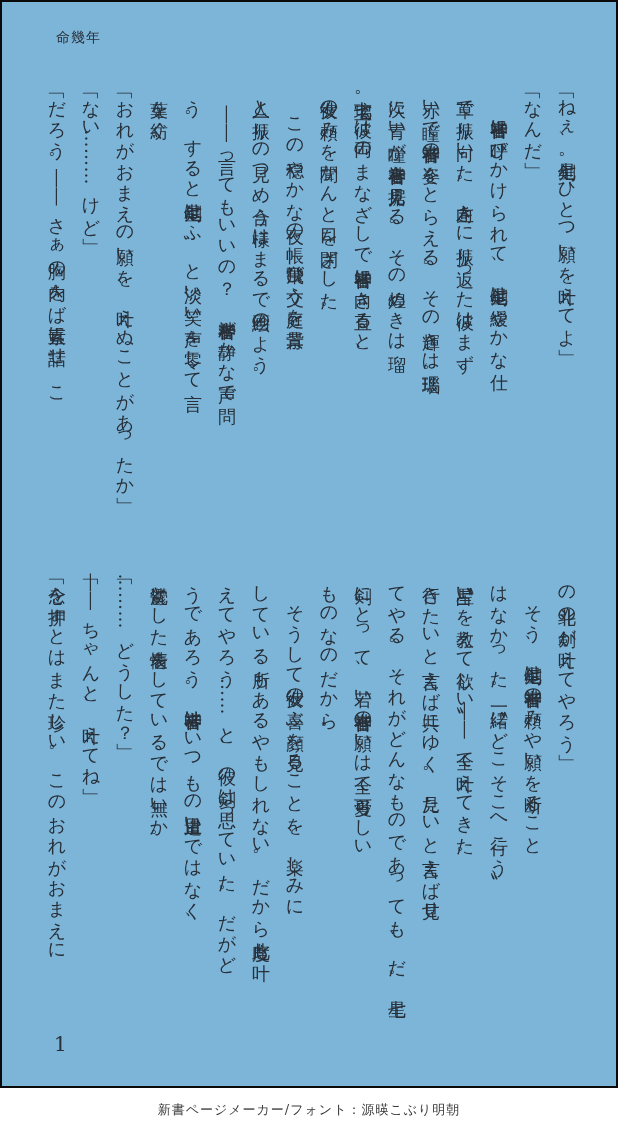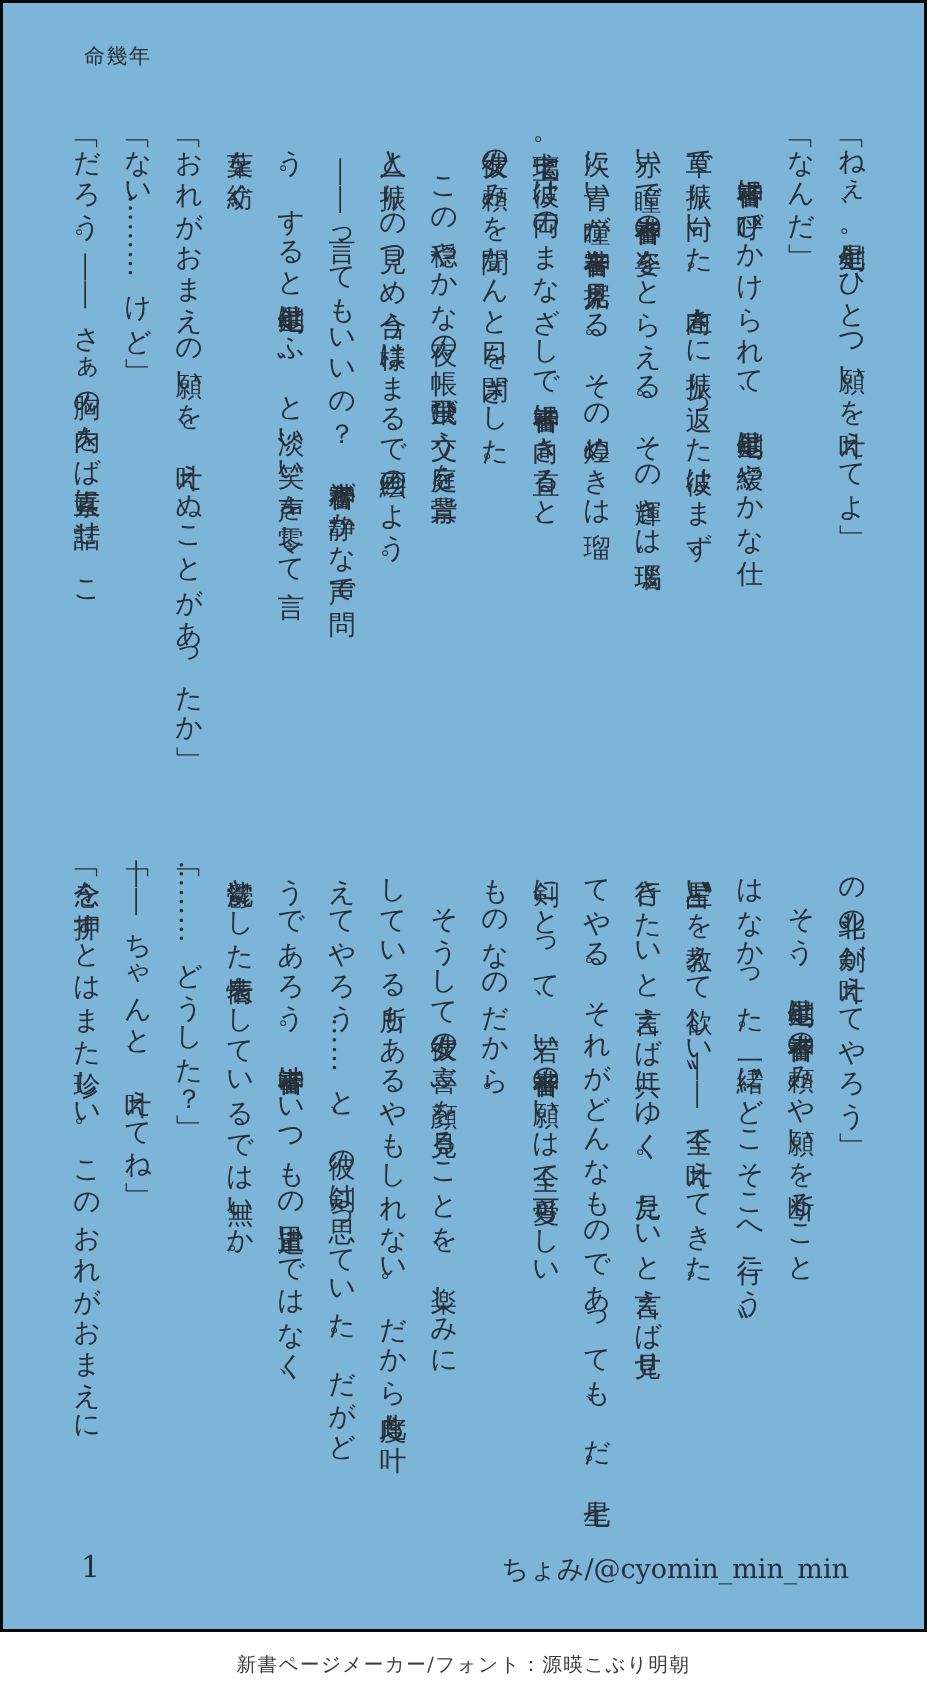--- a/index.html
+++ b/index.html
@@ -122,19 +122,18 @@
       <div class="vcol">している所もあるやもしれない。だから此度も叶</div>
       <div class="vcol">えてやろう……と、彼の剣は思っていた。だがど</div>
       <div class="vcol">うであろう。審神者はいつもの上目遣いではなく、</div>
       <div class="vcol">沈鬱とした表情をしているでは無いか。</div>
       <div class="vcol">「………どうした？」</div>
       <div class="vcol">「――ちゃんと、叶えてね」</div>
       <div class="vcol">「念を押すとはまた珍しい。このおれがおまえに</div>
     </div>
 
     <div class="page-number">1</div>
-    <div class="credit">ちょみ/@cyomin_min_min</div>
   </div>
 
   <div class="footer">
     <span>新書ページメーカー/フォント：源暎こぶり明朝</span>
   </div>
 </div>
 
 </body></html>

